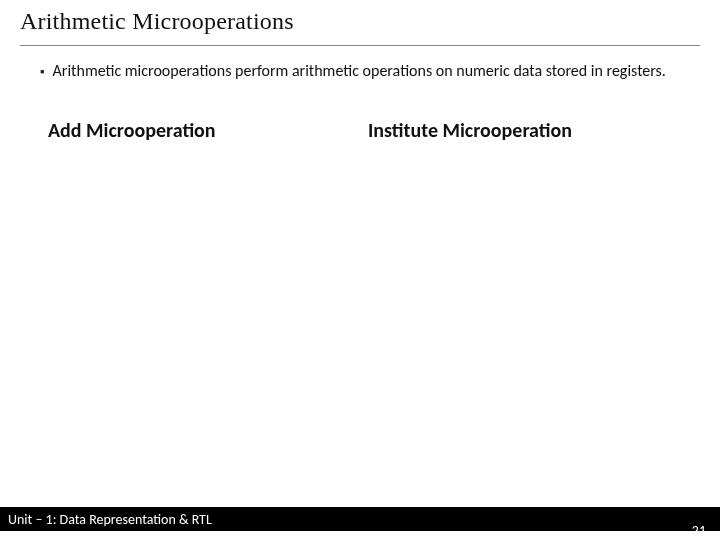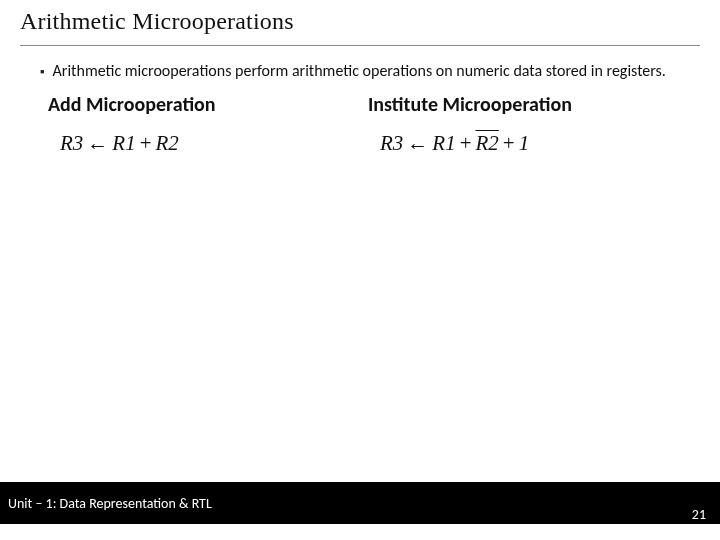--- a/index.html
+++ b/index.html
@@ -5,28 +5,28 @@
   * { box-sizing: border-box; margin: 0; padding: 0; }
   html, body { width: 720px; height: 540px; font-family: "Segoe UI", "Calibri", Arial, sans-serif; background: #fff; color: #111; overflow: hidden; }
   .slide { width: 720px; height: 540px; position: relative; }
   .title-wrap { padding: 8px 20px 6px 20px; }
   .title { font-size: 24px; font-weight: 400; letter-spacing: 0.2px; font-family: Liberation Serif, serif; }
   .title-rule { border: none; border-top: 1px solid #888; margin: 4px 20px 0 20px; }
   .body { padding: 12px 40px 0 40px; }
   .bullet-row { display: flex; align-items: flex-start; gap: 8px; }
   .bullet-mark { font-size: 13px; line-height: 24px; color: #222; margin-top: 2px; }
   .bullet-text { font-size: 16px; line-height: 26px; }
-  .cols { display: flex; margin-top: 8px; }
+  .cols { display: flex; margin-top: 34px; }
   .col { flex: 1; }
   .col-title { font-size: 20px; font-weight: 600; margin-bottom: 10px; padding-left: 8px; }
   .eq { font-family: "Cambria Math", "Times New Roman", serif; font-size: 21px; font-style: italic; line-height: 34px; padding-left: 20px; white-space: nowrap; }
   .arrow { font-style: normal; padding: 0 4px; }
   .op { font-style: normal; padding: 0 4px; }
   .ovl { text-decoration: overline; text-decoration-thickness: 1.2px; }
-  .footer { position: absolute; left: 0; right: 0; bottom: 16px; height: 42px; background: #000; color: #fff; display: flex; align-items: center; font-size: 14px; }
+  .footer { position: absolute; left: 0; right: 0; bottom: 9px; height: 24px; background: #000; color: #fff; display: flex; align-items: center; font-size: 14px; }
   .footer .unit { padding-left: 8px; flex: 0 0 auto; }
   .footer .spacer { flex: 1; }
   .footer .page { flex: 0 0 auto; padding: 0 14px; margin-top: 22px; }
   .footer .org { flex: 0 0 auto; padding-right: 8px; }
 </style>
 </head>
 <body>
 
 <div class="slide">
 
@@ -37,29 +37,23 @@
 
   <div class="body">
     <div class="bullet-row">
       <span class="bullet-mark">▪</span>
       <span class="bullet-text">Arithmetic microoperations perform arithmetic operations on numeric data stored in registers.</span>
     </div>
 
     <div class="cols">
       <div class="col">
         <div class="col-title">Add Microoperation</div>
-        <div class="eq">
-          <span>R3</span><span class="arrow">←</span><span>R1</span><span class="op">+</span><span>R2</span>
-        </div>
       </div>
       <div class="col">
         <div class="col-title">Institute Microoperation</div>
-        <div class="eq">
-          <span>R3</span><span class="arrow">←</span><span>R1</span><span class="op">+</span><span class="ovl">R2</span><span class="op">+</span><span>1</span>
-        </div>
       </div>
     </div>
   </div>
 
   <div class="footer">
     <span class="unit">Unit – 1: Data Representation &amp; RTL</span>
     <span class="spacer"></span>
     <span class="page">21</span>
   </div>
 

